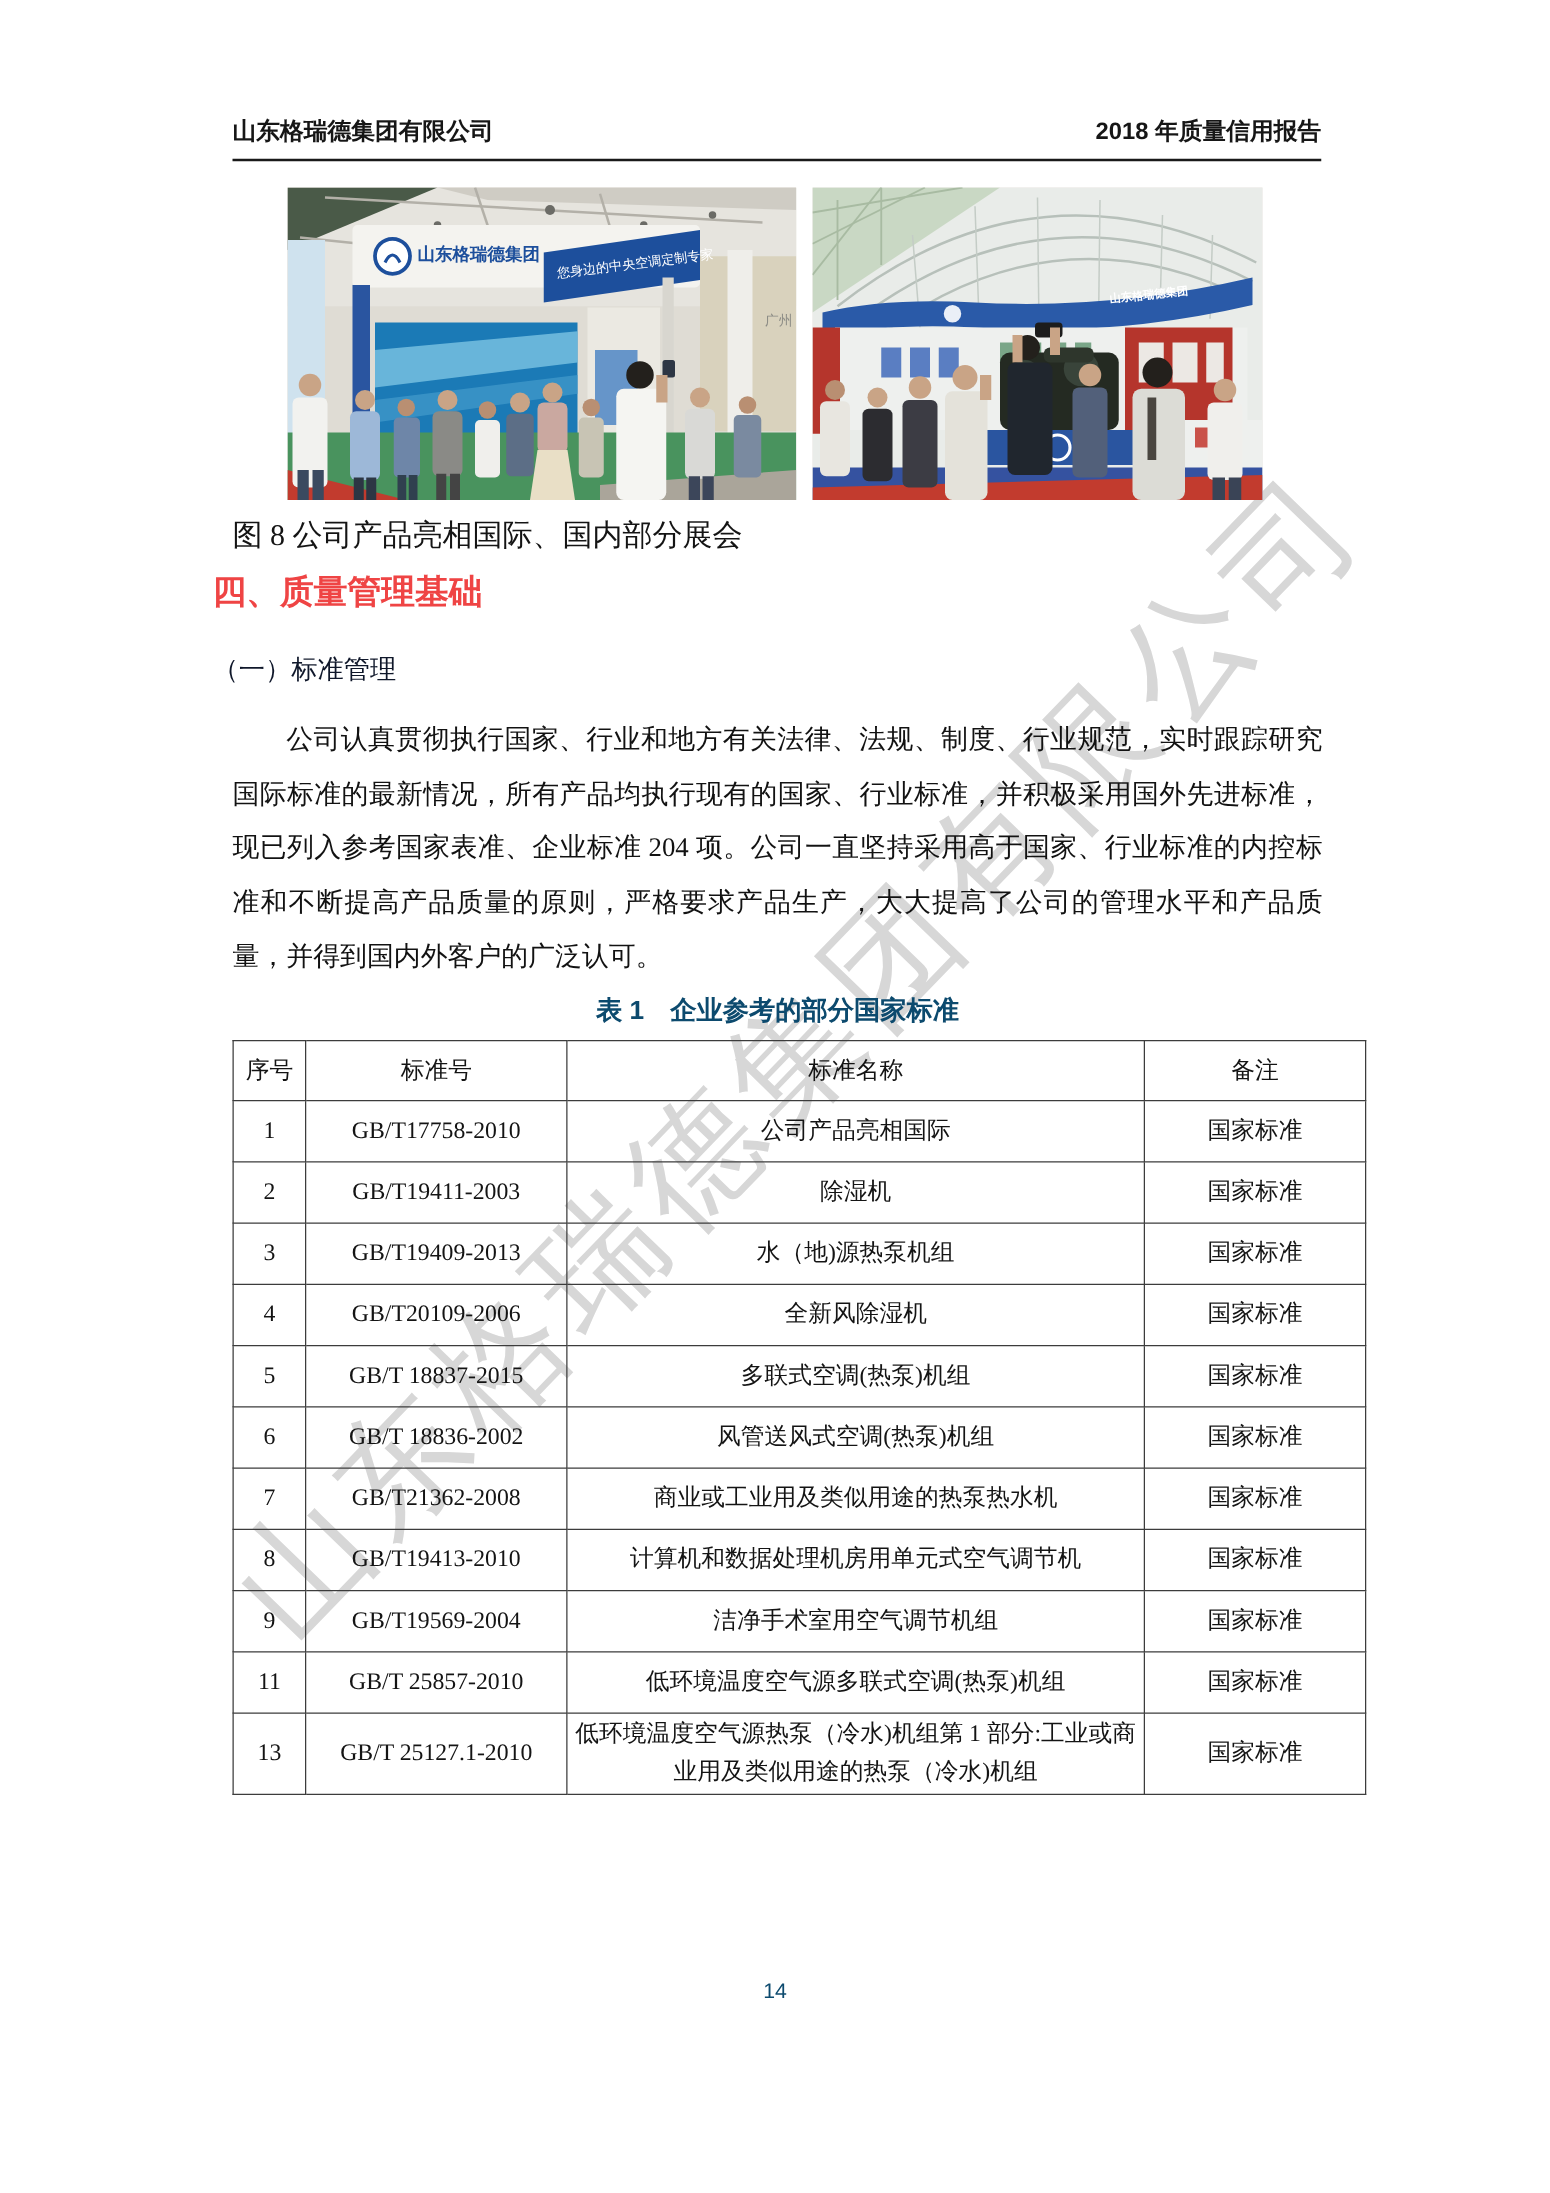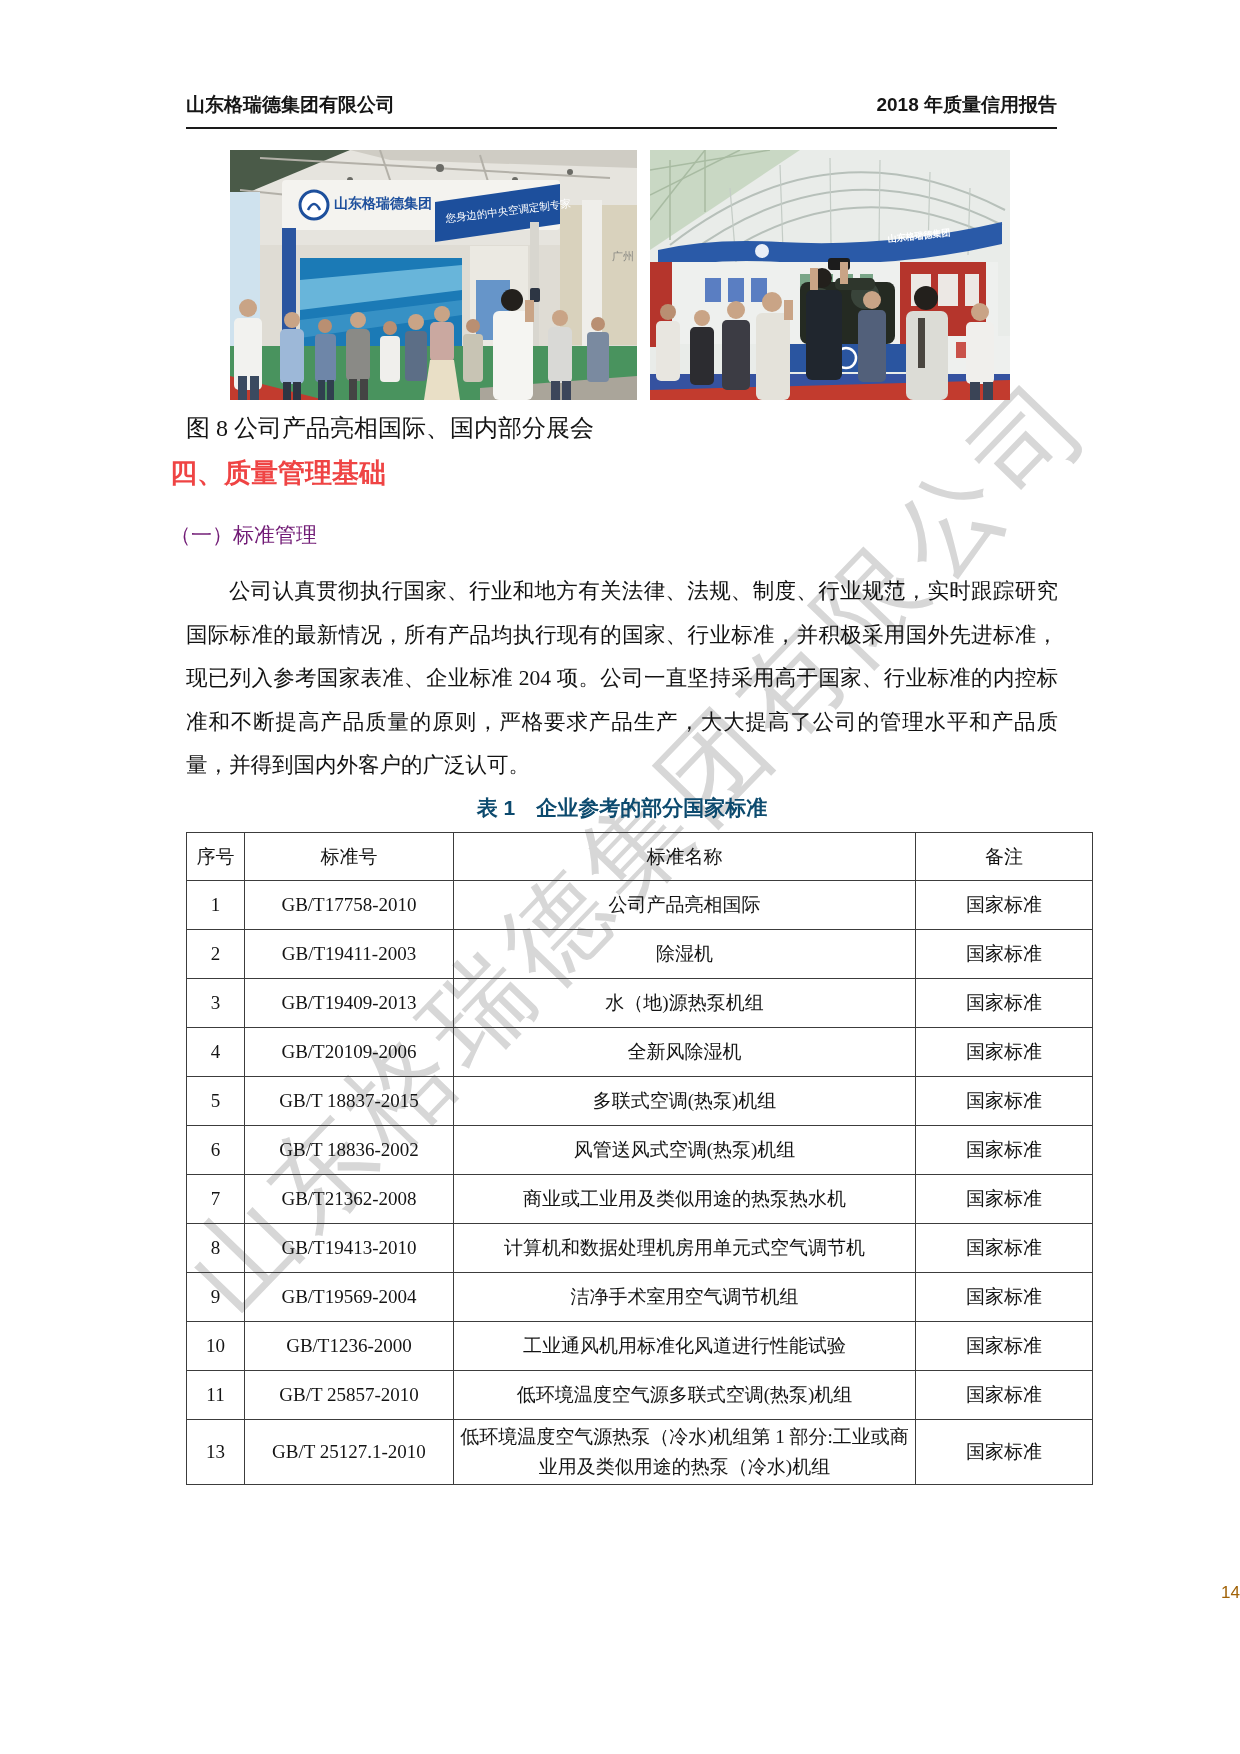--- a/index.html
+++ b/index.html
@@ -32,21 +32,21 @@
   .photo { display:block; background:#e8e6e0; }
 
   
   .caption { position:absolute; left:186px; top:412px; width:871px; z-index:2;
     text-align:left; font-size:24px; color:#141414; }
 
   .h1 { position:absolute; left:170px; top:455px; z-index:2;
     font-family:"Liberation Sans","DejaVu Sans",sans-serif;
     font-weight:bold; font-size:27px; color:#ef4444; }
   .h2 { position:absolute; left:170px; top:521px; z-index:2;
-    font-size:21px; color:#701a75; }
+    font-size:21px; color:#0f172a; }
 
   .para { position:absolute; left:186px; top:570px; width:872px; z-index:2;
     font-size:21.5px; line-height:43.5px; text-align:justify; text-justify:inter-character;
     color:#121212; text-indent:2em; }
 
   .tbl-title { position:absolute; left:186px; top:794px; width:872px; z-index:2;
     text-align:center; font-family:"Liberation Sans","DejaVu Sans",sans-serif;
     font-weight:bold; font-size:21px; color:#0c4a6e; }
 
   
@@ -55,22 +55,22 @@
     font-size:19px; color:#141414; }
   table.std th, table.std td {
     border:1.6px solid #3c3c3c; text-align:center; vertical-align:middle;
     padding:2px 4px; line-height:30px; font-weight:normal;
   }
   table.std th { height:48px;margin-left:32px; }
   table.std td { height:49px; }
   col.c0 { width:58px; } col.c1 { width:209px; } col.c2 { width:462px; } col.c3 { width:177px; }
 
   .pageno { position:absolute; left:0; top:1583px; width:1240px; z-index:2;
-    text-align:right; font-family:"Liberation Sans","DejaVu Sans",sans-serif;
-    font-size:17px; color:#a16207; }
+    text-align:center; font-family:"Liberation Sans","DejaVu Sans",sans-serif;
+    font-size:17px; color:#0c4a6e; }
 
   .svgtxt { font-family:"Liberation Sans","DejaVu Sans",sans-serif; }
 </style>
 </head>
 <body>
 
 <div class="page">
 
   <div class="watermark">山东格瑞德集团有限公司</div>
 
@@ -377,26 +377,20 @@
           <td>计算机和数据处理机房用单元式空气调节机</td>
           <td>国家标准</td>
         </tr>
         <tr>
           <td>9</td>
           <td>GB/T19569-2004</td>
           <td>洁净手术室用空气调节机组</td>
           <td>国家标准</td>
         </tr>
         <tr>
-          <td>10</td>
-          <td>GB/T1236-2000</td>
-          <td>工业通风机用标准化风道进行性能试验</td>
-          <td>国家标准</td>
-        </tr>
-        <tr>
           <td>11</td>
           <td>GB/T 25857-2010</td>
           <td>低环境温度空气源多联式空调(热泵)机组</td>
           <td>国家标准</td>
         </tr>
         <tr>
           <td>13</td>
           <td>GB/T 25127.1-2010</td>
           <td>低环境温度空气源热泵（冷水)机组第 1 部分:工业或商业用及类似用途的热泵（冷水)机组</td>
           <td>国家标准</td>

